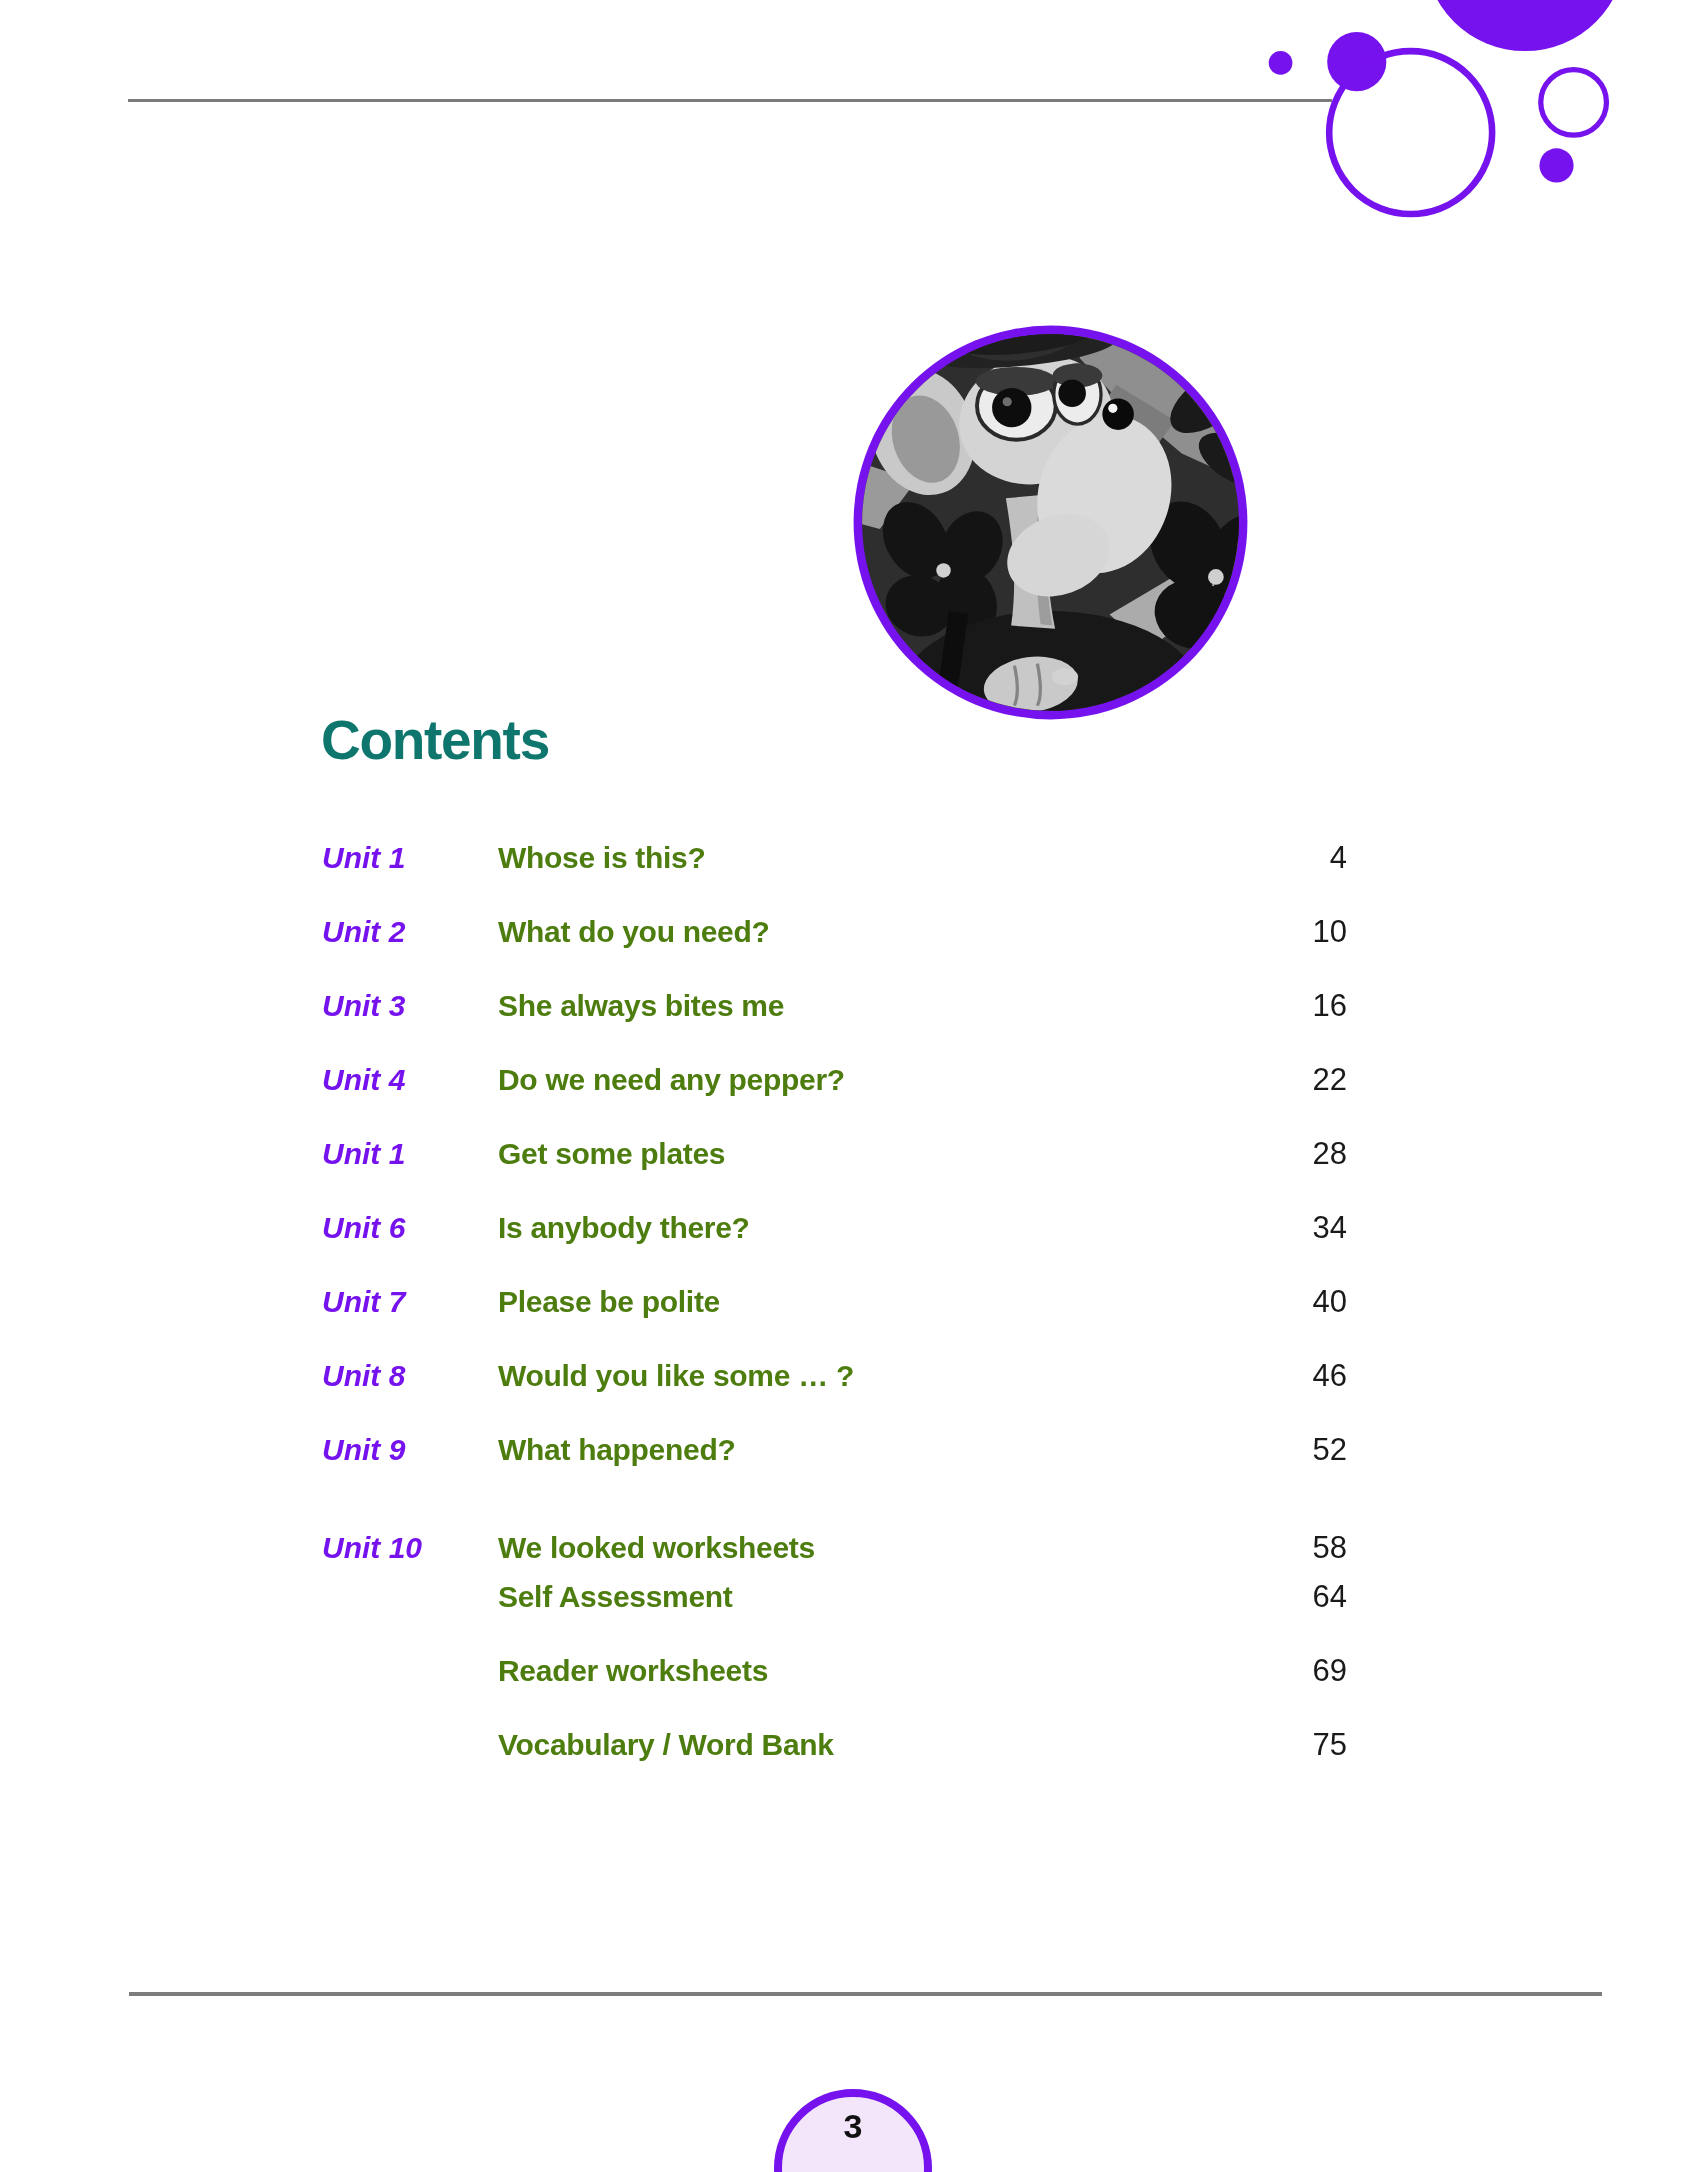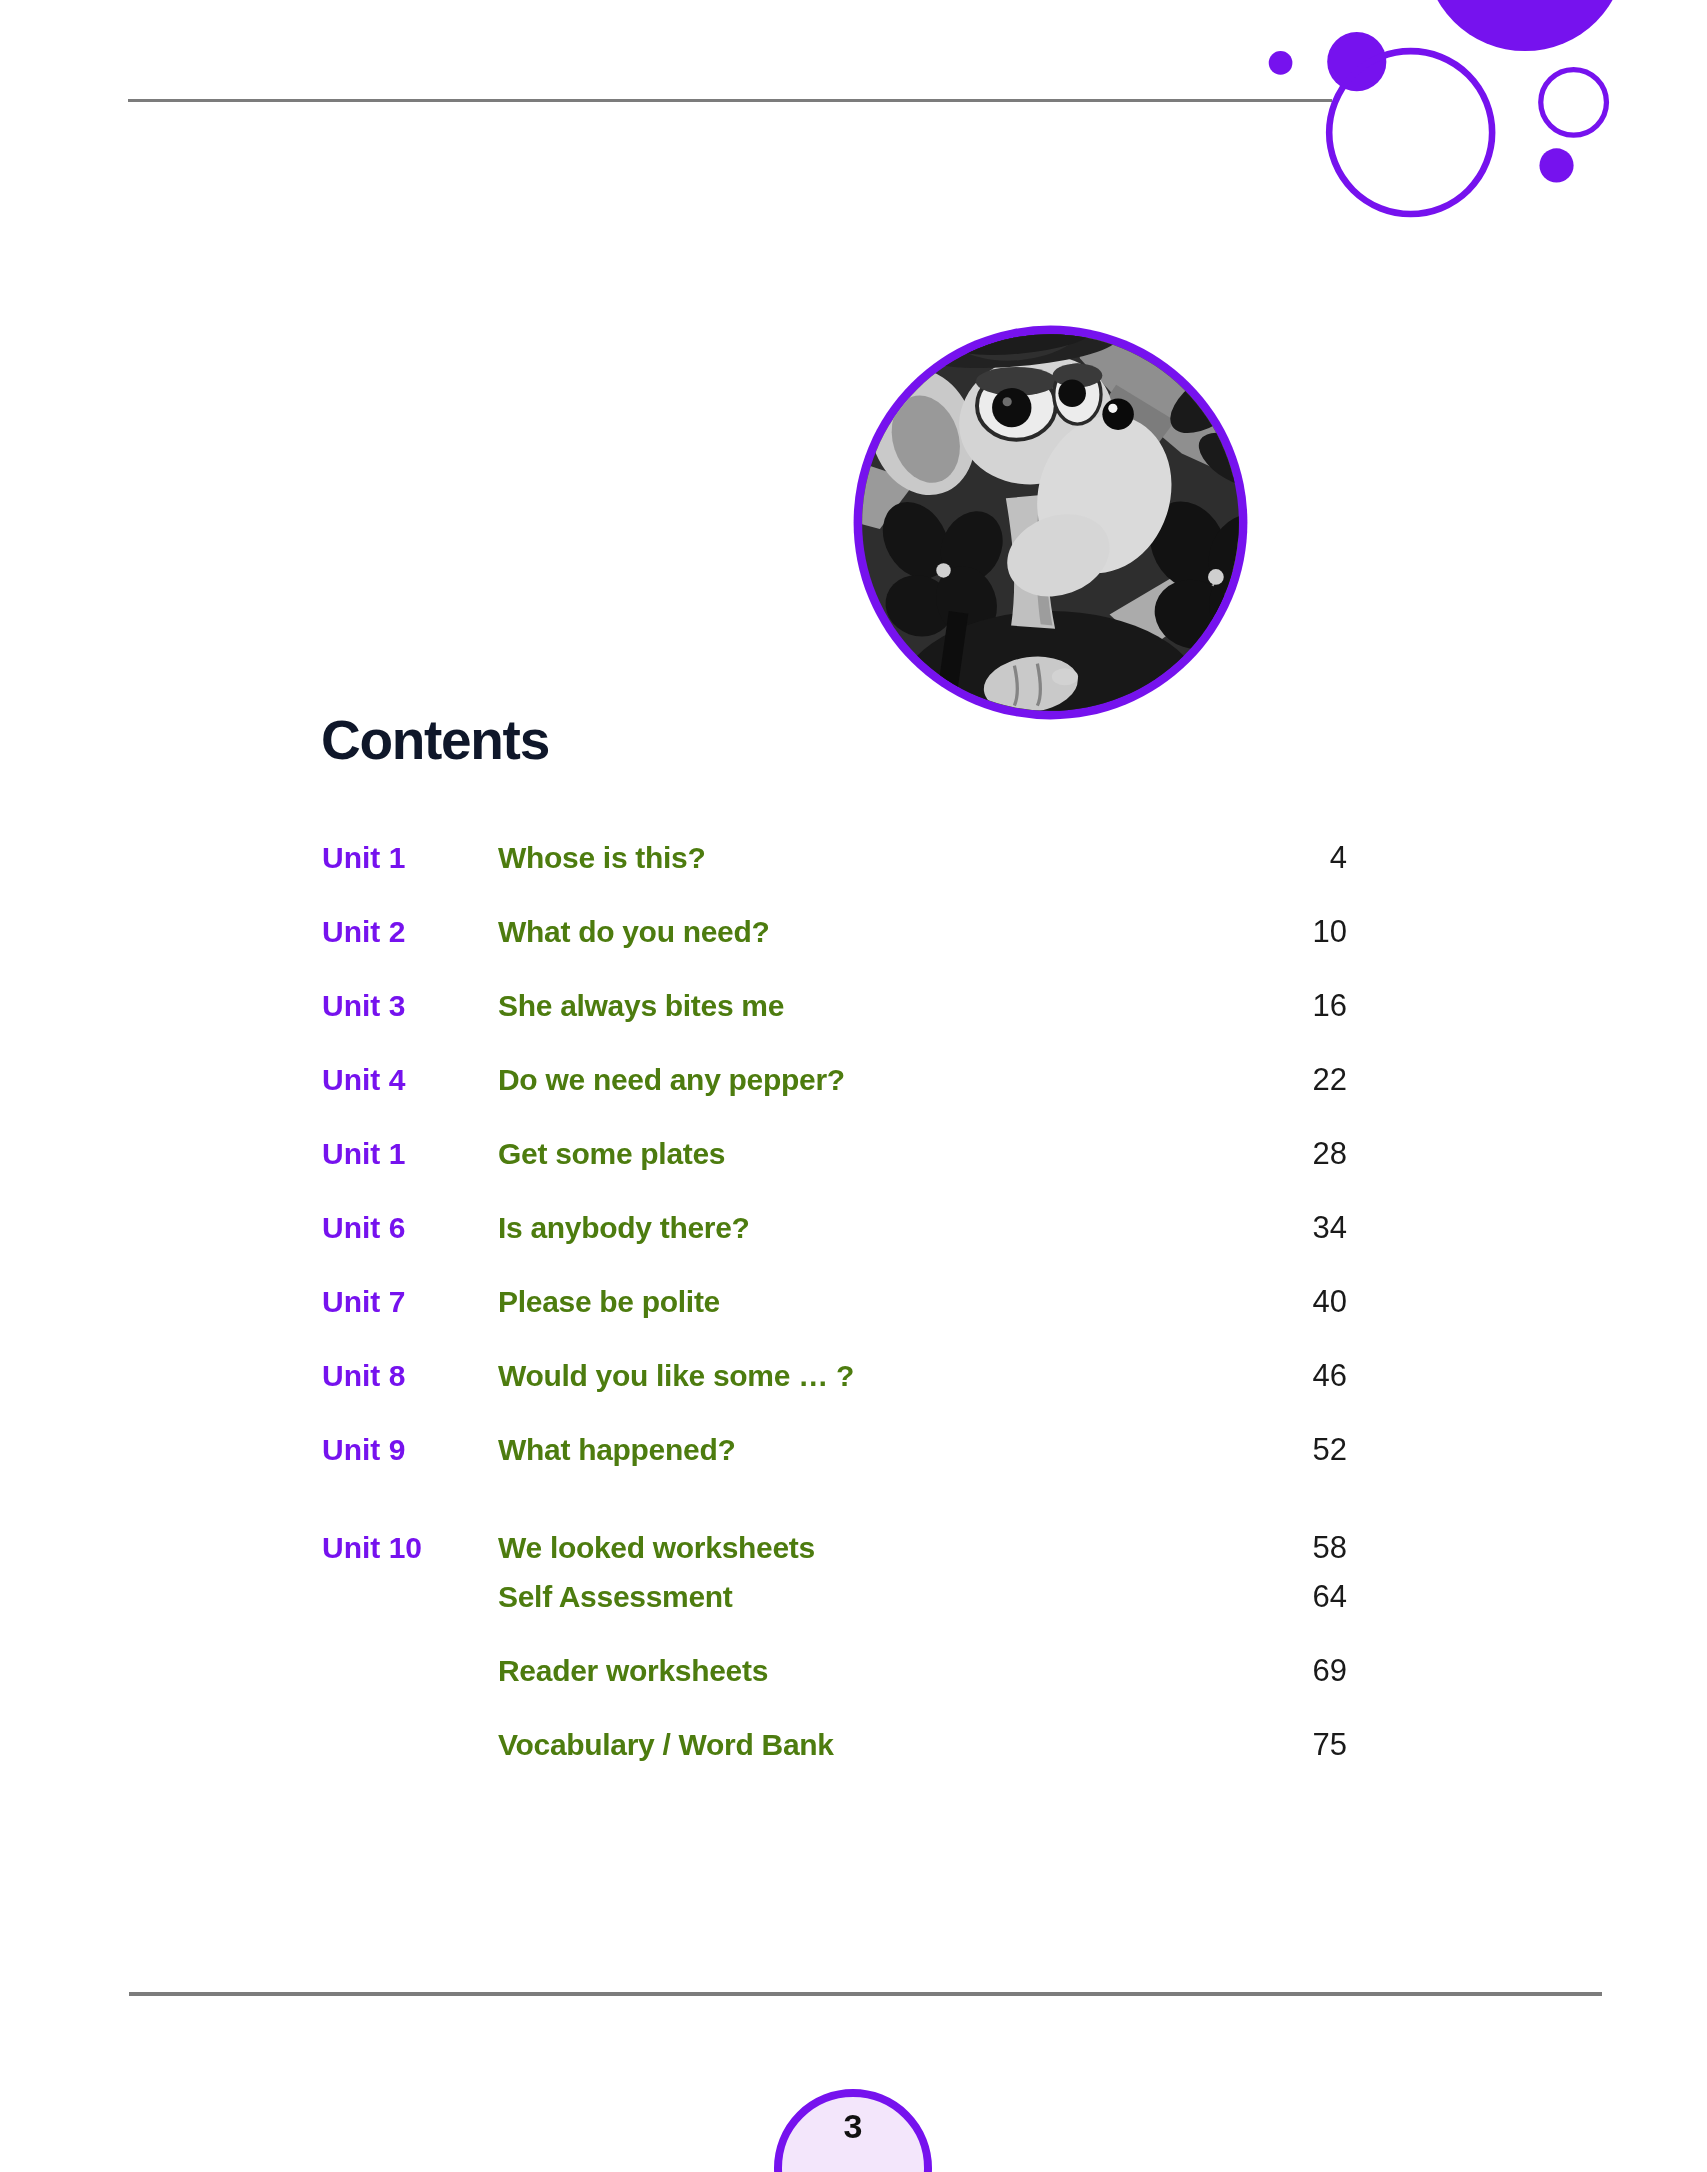--- a/index.html
+++ b/index.html
@@ -7,28 +7,28 @@
     width:1707px;height:2172px;position:relative;background:#ffffff;overflow:hidden;
     font-family:"Liberation Sans","DejaVu Sans",sans-serif;
   }
   .rule{position:absolute;background:#7c7c7c;}
   #top-rule{left:128px;top:99px;width:1204px;height:3.3px;}
   #bottom-rule{left:129px;top:1992px;width:1473px;height:4px;}
   #deco-svg{position:absolute;left:1182px;top:-171px;width:525px;height:460px;}
   #medallion-svg{position:absolute;left:849px;top:321px;width:403px;height:403px;}
   #page-title{
     position:absolute;left:321px;top:713px;
-    font-size:55px;font-weight:700;letter-spacing:-1.3px;color:#0f172a;
+    font-size:55px;font-weight:700;letter-spacing:-1.3px;color:#0f766e;
     white-space:nowrap;line-height:1;
   }
   #toc{position:absolute;left:0;top:0;width:1707px;height:2172px;}
   .toc-row{position:absolute;left:0;width:1707px;height:74px;}
   .unit-label{
     position:absolute;left:322px;top:0;
-    font-size:30px;font-weight:700;color:#7612ee;white-space:nowrap;line-height:1;
+    font-size:30px;font-weight:700;color:#7612ee;white-space:nowrap;line-height:1;font-style:italic;
   }
   .entry-title{
     position:absolute;left:498px;top:0;
     font-size:30px;font-weight:700;color:#4d7c0f;letter-spacing:-0.3px;white-space:nowrap;line-height:1;
   }
   .page-number{
     position:absolute;left:1150px;top:-0.7px;width:197px;text-align:right;
     font-size:31px;font-weight:400;color:#1a1a1a;line-height:1;
   }
   #page-circle{

